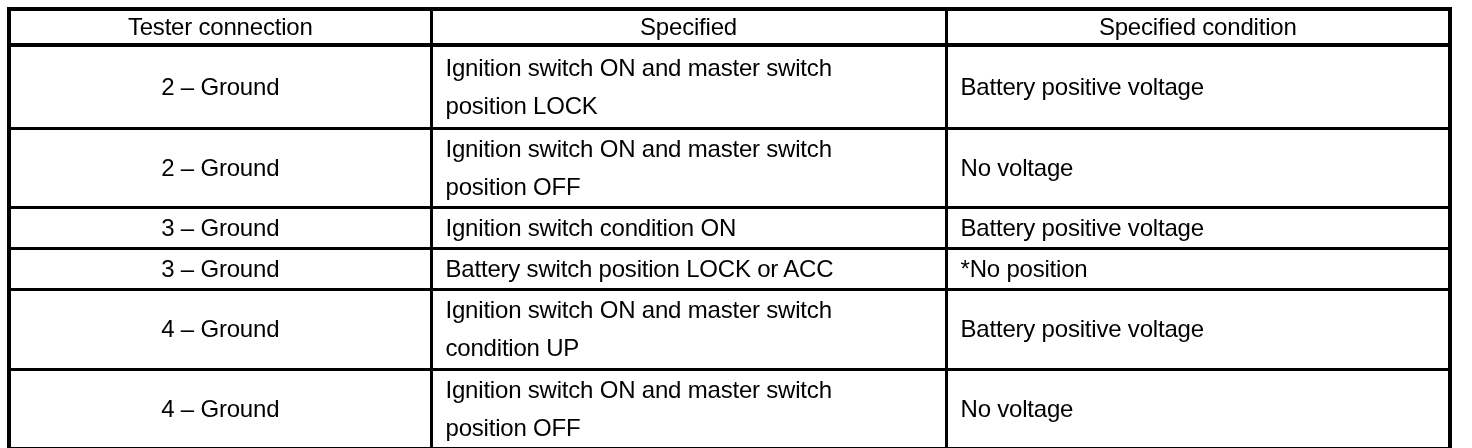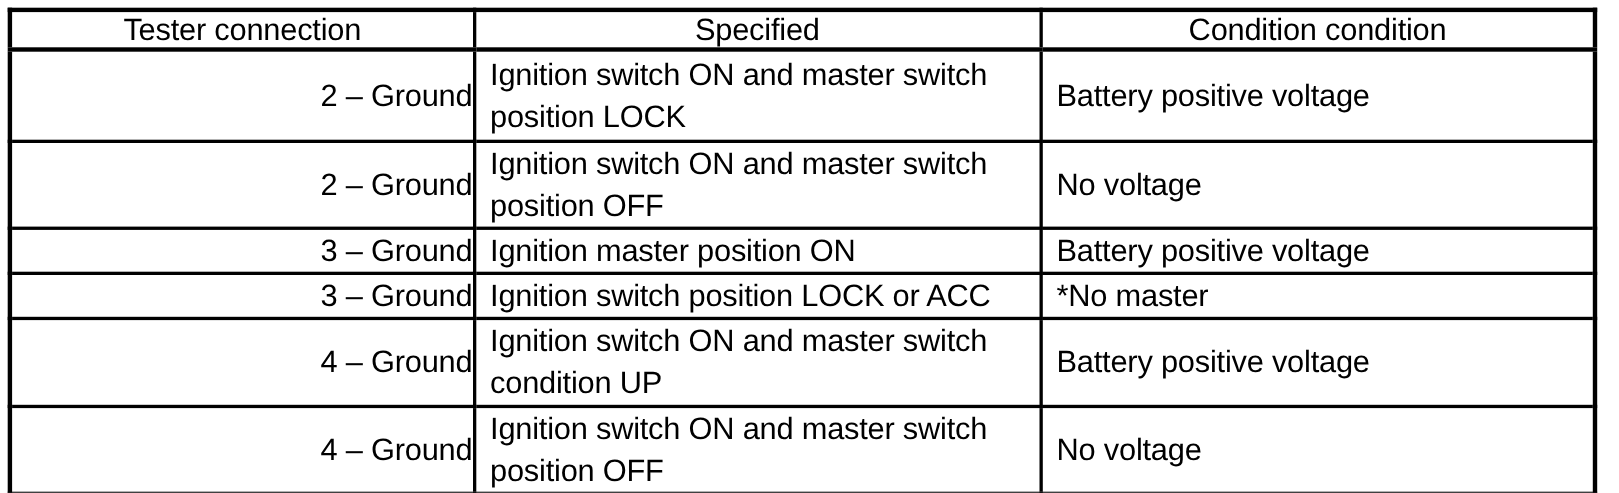--- a/index.html
+++ b/index.html
@@ -32,33 +32,33 @@
   table.spec-table, table.spec-table th, table.spec-table td {
     border: 3px solid #000000;
   }
   table.spec-table {
     border-width: 4px;
   }
   tr.header-row th {
     border-bottom-width: 4px;
   }
   th, td {
-    font-size: 28px;
+    font-size: 24px;
     font-weight: 400;
     letter-spacing: -0.2px;
     vertical-align: middle;
     padding: 0;
     overflow: hidden;
   }
   th {
     text-align: center;
     font-weight: 400;
   }
   td.col-tester {
-    text-align: right;
+    text-align: center;
   }
   td.col-cond, td.col-spec {
     text-align: left;
     padding-left: 13px;
     padding-right: 8px;
   }
   .cond-line {
     line-height: 38px;
   }
   tr.row-header  { height: 36px; }
@@ -76,21 +76,21 @@
   <table class="spec-table">
     <colgroup>
       <col style="width:422px">
       <col style="width:515px">
       <col style="width:504px">
     </colgroup>
     <tbody>
       <tr class="header-row row-header">
         <th>Tester connection</th>
         <th>Specified</th>
-        <th>Condition condition</th>
+        <th>Specified condition</th>
       </tr>
 
       <tr class="row-tall-1">
         <td class="col-tester">2 – Ground</td>
         <td class="col-cond">
           <div class="cond-line">Ignition switch ON and master switch</div>
           <div class="cond-line">position LOCK</div>
         </td>
         <td class="col-spec">Battery positive voltage</td>
       </tr>
@@ -100,31 +100,31 @@
         <td class="col-cond">
           <div class="cond-line">Ignition switch ON and master switch</div>
           <div class="cond-line">position OFF</div>
         </td>
         <td class="col-spec">No voltage</td>
       </tr>
 
       <tr class="row-short-1">
         <td class="col-tester">3 – Ground</td>
         <td class="col-cond">
-          <div class="cond-line">Ignition master position ON</div>
+          <div class="cond-line">Ignition switch condition ON</div>
         </td>
         <td class="col-spec">Battery positive voltage</td>
       </tr>
 
       <tr class="row-short-2">
         <td class="col-tester">3 – Ground</td>
         <td class="col-cond">
-          <div class="cond-line">Ignition switch position LOCK or ACC</div>
+          <div class="cond-line">Battery switch position LOCK or ACC</div>
         </td>
-        <td class="col-spec">*No master</td>
+        <td class="col-spec">*No position</td>
       </tr>
 
       <tr class="row-tall-3">
         <td class="col-tester">4 – Ground</td>
         <td class="col-cond">
           <div class="cond-line">Ignition switch ON and master switch</div>
           <div class="cond-line">condition UP</div>
         </td>
         <td class="col-spec">Battery positive voltage</td>
       </tr>

